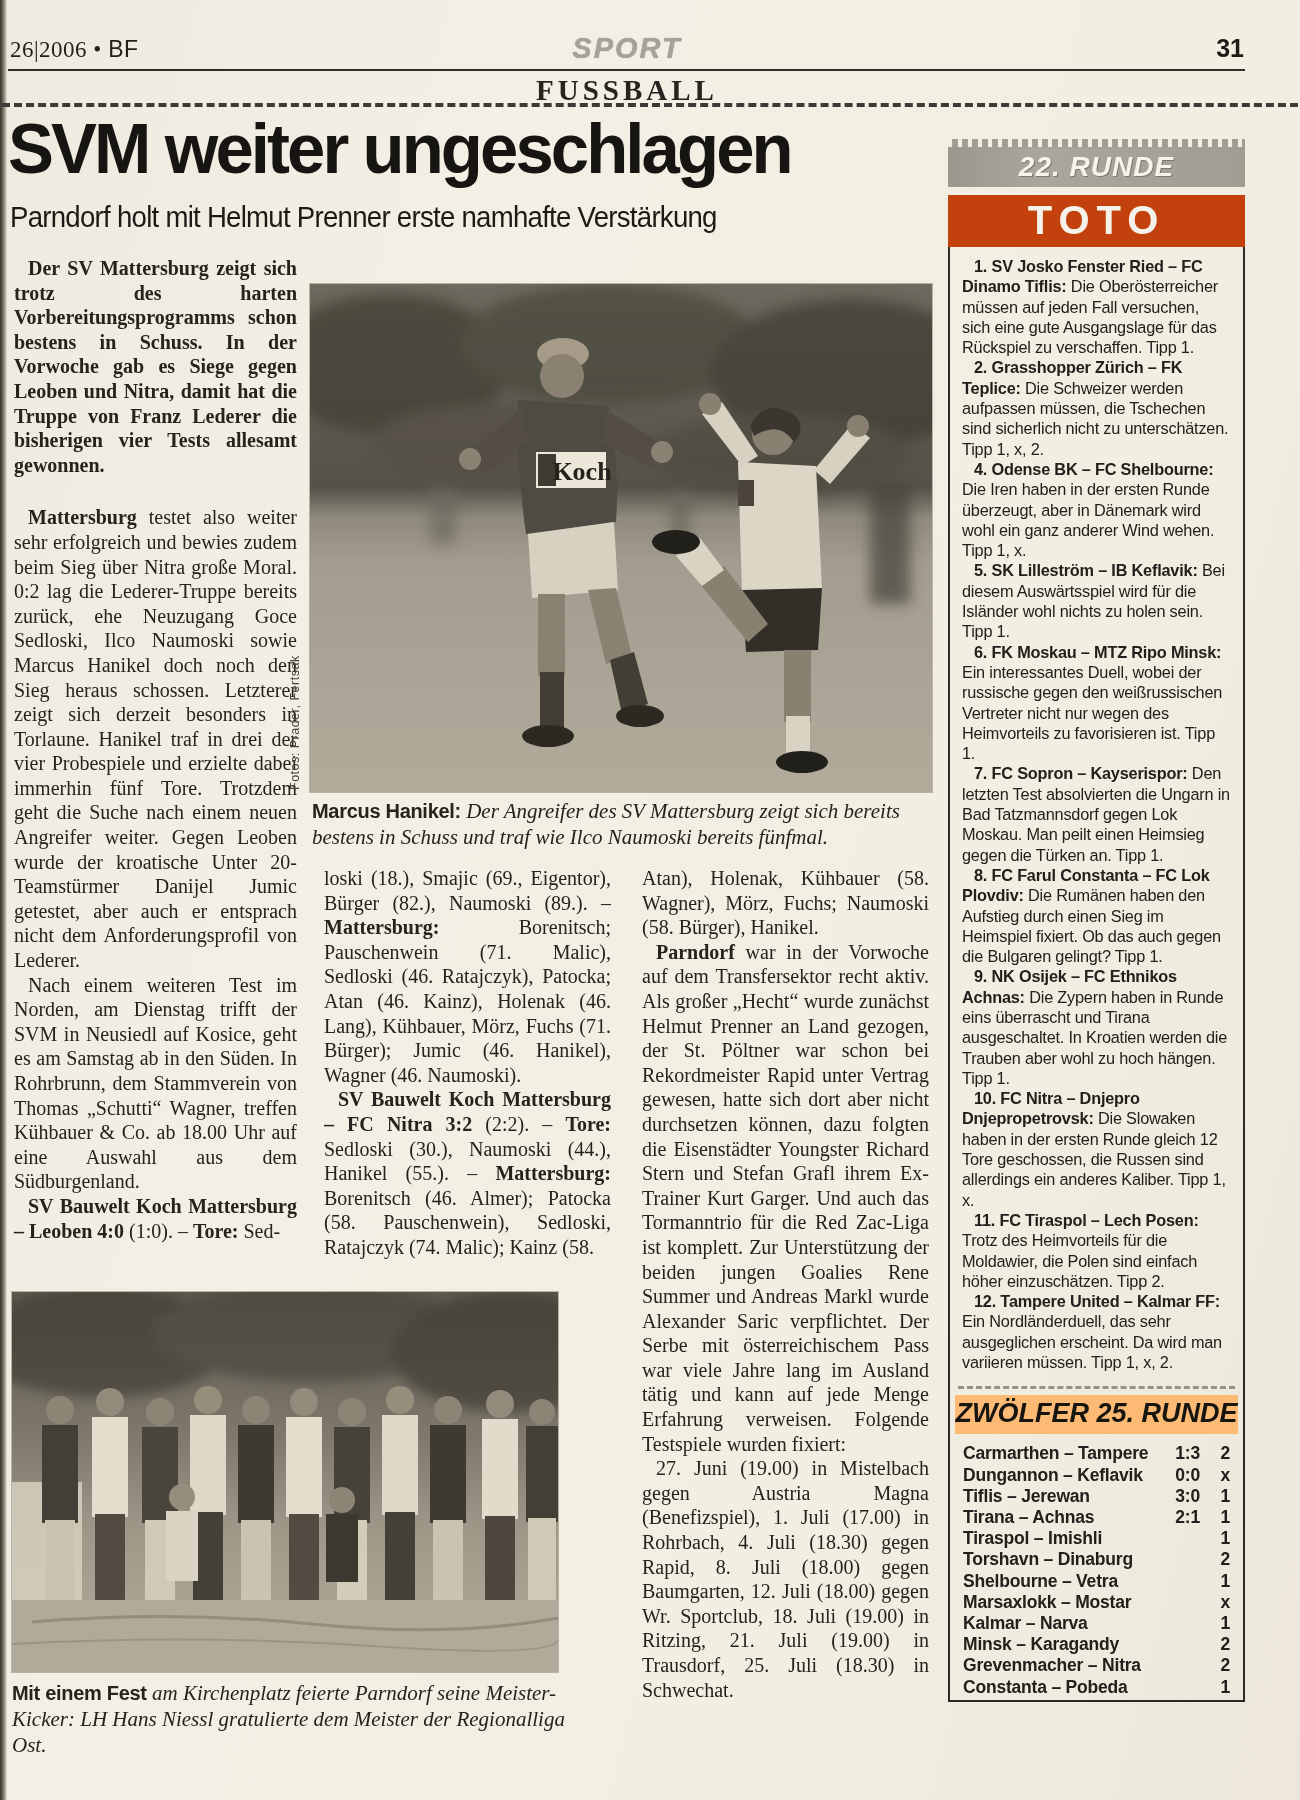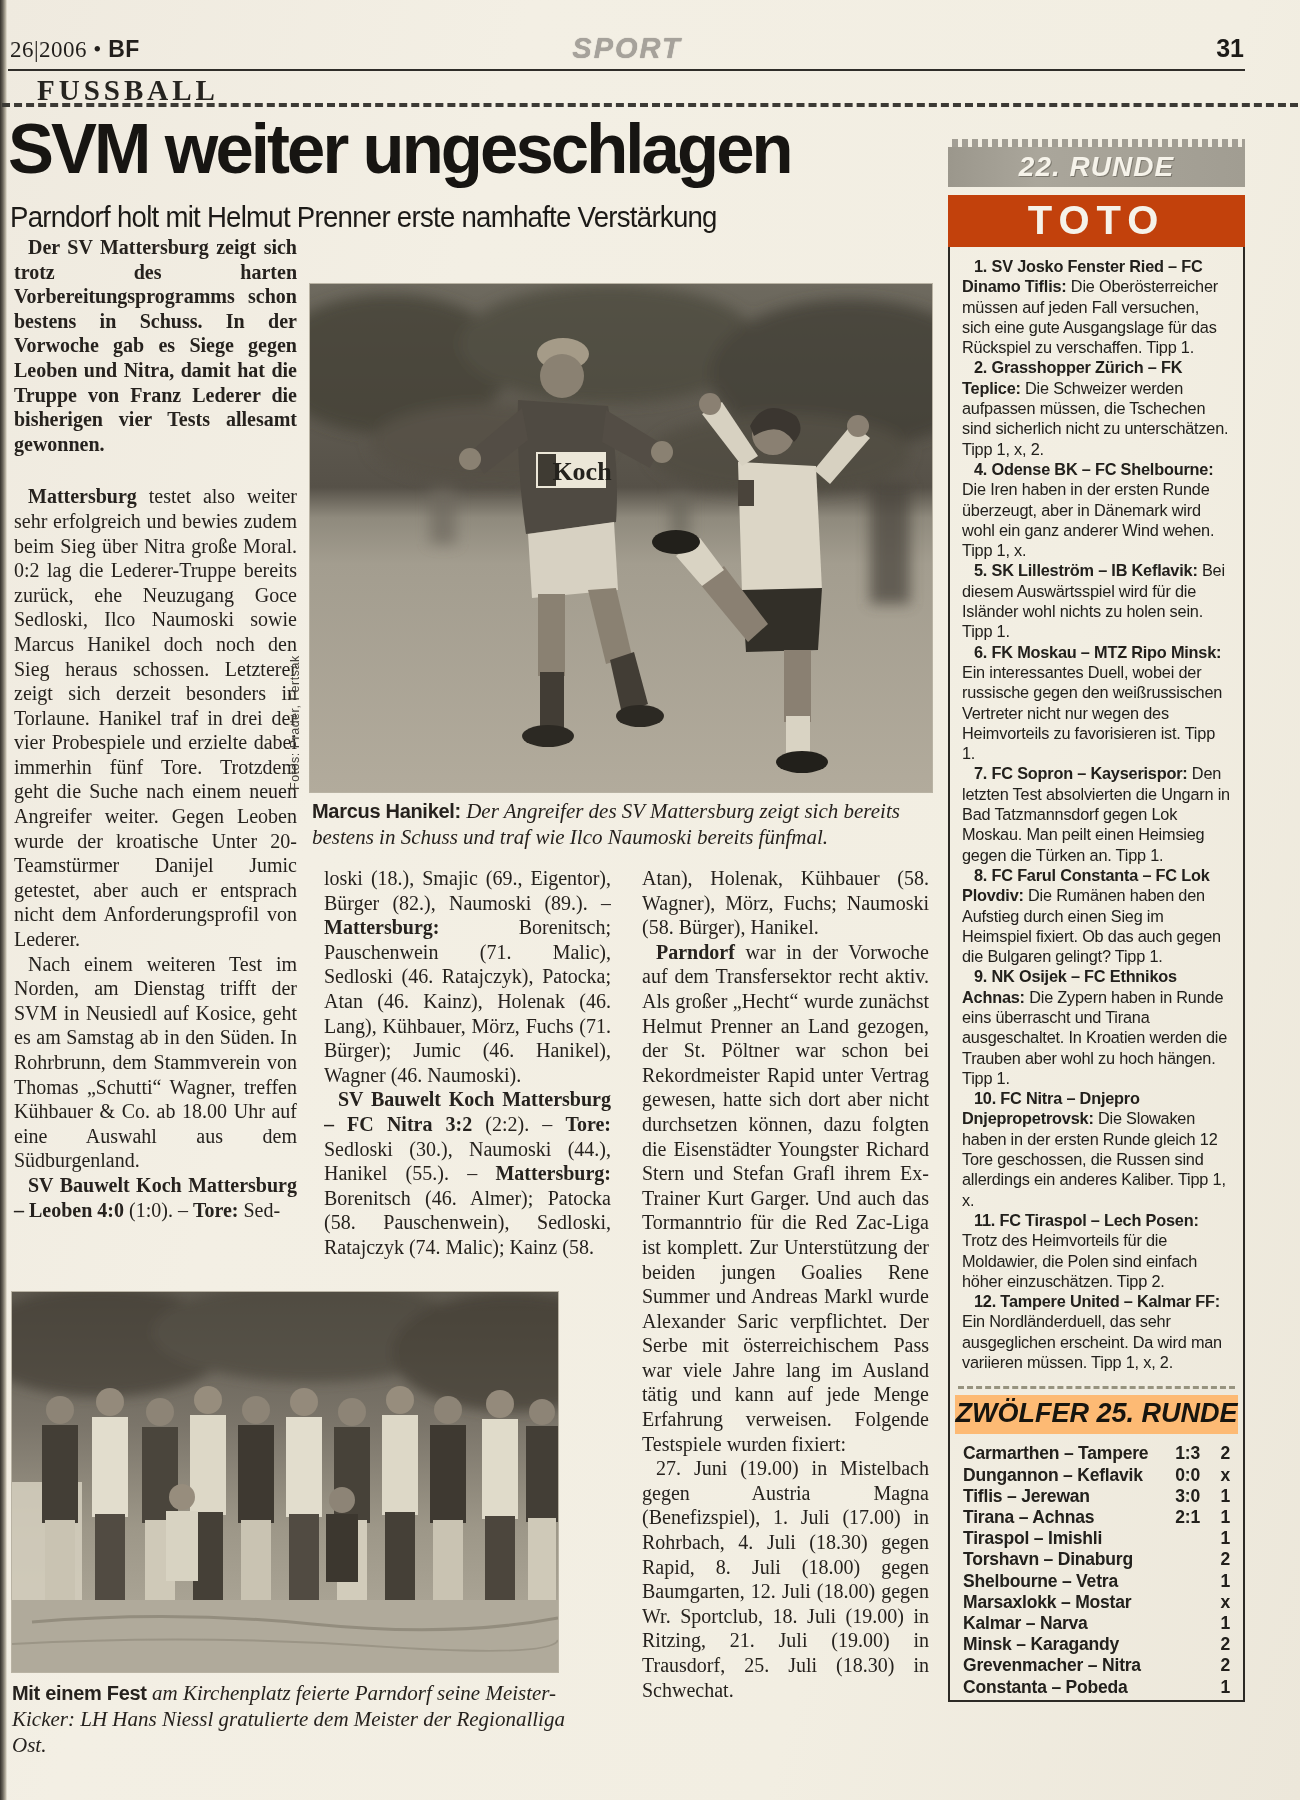--- a/index.html
+++ b/index.html
@@ -7,41 +7,41 @@
     width:1300px;height:1800px;position:relative;overflow:hidden;
     background:linear-gradient(105deg,#efeadf 0%,#f3efe4 30%,#f2eee2 70%,#ece7da 100%);
     font-family:"Liberation Serif",serif;color:#221f1c;
   }
   .abs{position:absolute;}
   
   .scan-edge{left:0;top:0;width:7px;height:1800px;
     background:linear-gradient(90deg,#35322c 0%,#6b665c 40%,#c4bead 85%,rgba(196,190,173,0) 100%);}
   
   .issue-line{left:10px;top:36px;font-size:23px;letter-spacing:.5px;}
-  .issue-line .brand{font-family:"Liberation Sans",sans-serif;font-weight:bold;}
+  .issue-line .brand{font-family:"Liberation Sans",sans-serif;font-weight:normal;}
   .section-title{left:0;top:32px;width:1254px;text-align:center;
     font-family:"Liberation Sans",sans-serif;font-weight:bold;font-style:italic;
     font-size:29px;letter-spacing:2px;color:#a6a29b;text-shadow:0 0 1px #8f8b84;}
   .page-number{left:0;top:34px;width:1244px;text-align:right;
     font-family:"Liberation Sans",sans-serif;font-weight:bold;font-size:25px;color:#1d1b18;}
   .header-rule{left:8px;top:69px;width:1237px;border-top:2px solid #2f2d29;}
-  .rubric{left:0;top:74px;width:1254px;
-    font-size:29px;font-weight:bold;letter-spacing:4px;color:#262420;padding-left:37px;}
+  .rubric{left:0;top:74px;width:1254px;text-align:center;
+    font-size:29px;font-weight:bold;letter-spacing:4px;color:#262420;}
   .dotted-rule{left:2px;top:103px;width:1296px;border-top:4px dashed #3c3a35;}
   
   .headline{left:8px;top:108px;width:935px;
     font-family:"Liberation Sans",sans-serif;font-weight:bold;font-size:71px;
     letter-spacing:-3px;color:#171512;transform:scaleX(.97);transform-origin:left;white-space:nowrap;}
   .subheadline{left:10px;top:200px;width:935px;
     font-family:"Liberation Sans",sans-serif;font-size:30px;letter-spacing:-.8px;
     color:#1c1a17;transform:scaleX(.92);transform-origin:left;white-space:nowrap;}
   .bodycol{font-size:20px;line-height:24.6px;text-align:justify;color:#26221e;}
   .bodycol p{margin:0;text-indent:14px;}
   .bodycol p.cont{text-indent:0;}
-  .col1{left:14px;top:235px;width:283px;}
+  .col1{left:14px;top:256px;width:283px;}
   .col1 .intro{font-weight:bold;margin-bottom:28px;}
   .col2{left:324px;top:866px;width:287px;max-height:420px;overflow:hidden;}
   .col3{left:642px;top:866px;width:287px;}
   .b{font-weight:bold;}
   
   .photo{background:#84cc16;box-shadow:0 0 0 1px #b9b3a4;text-align:right;}
   .main-photo{left:310px;top:284px;width:622px;height:508px;}
   .secondary-photo{left:12px;top:1292px;width:546px;height:380px;}
   .photo svg{display:block;width:100%;height:100%;}
   .photo-credit{left:288px;top:540px;width:18px;height:250px;

